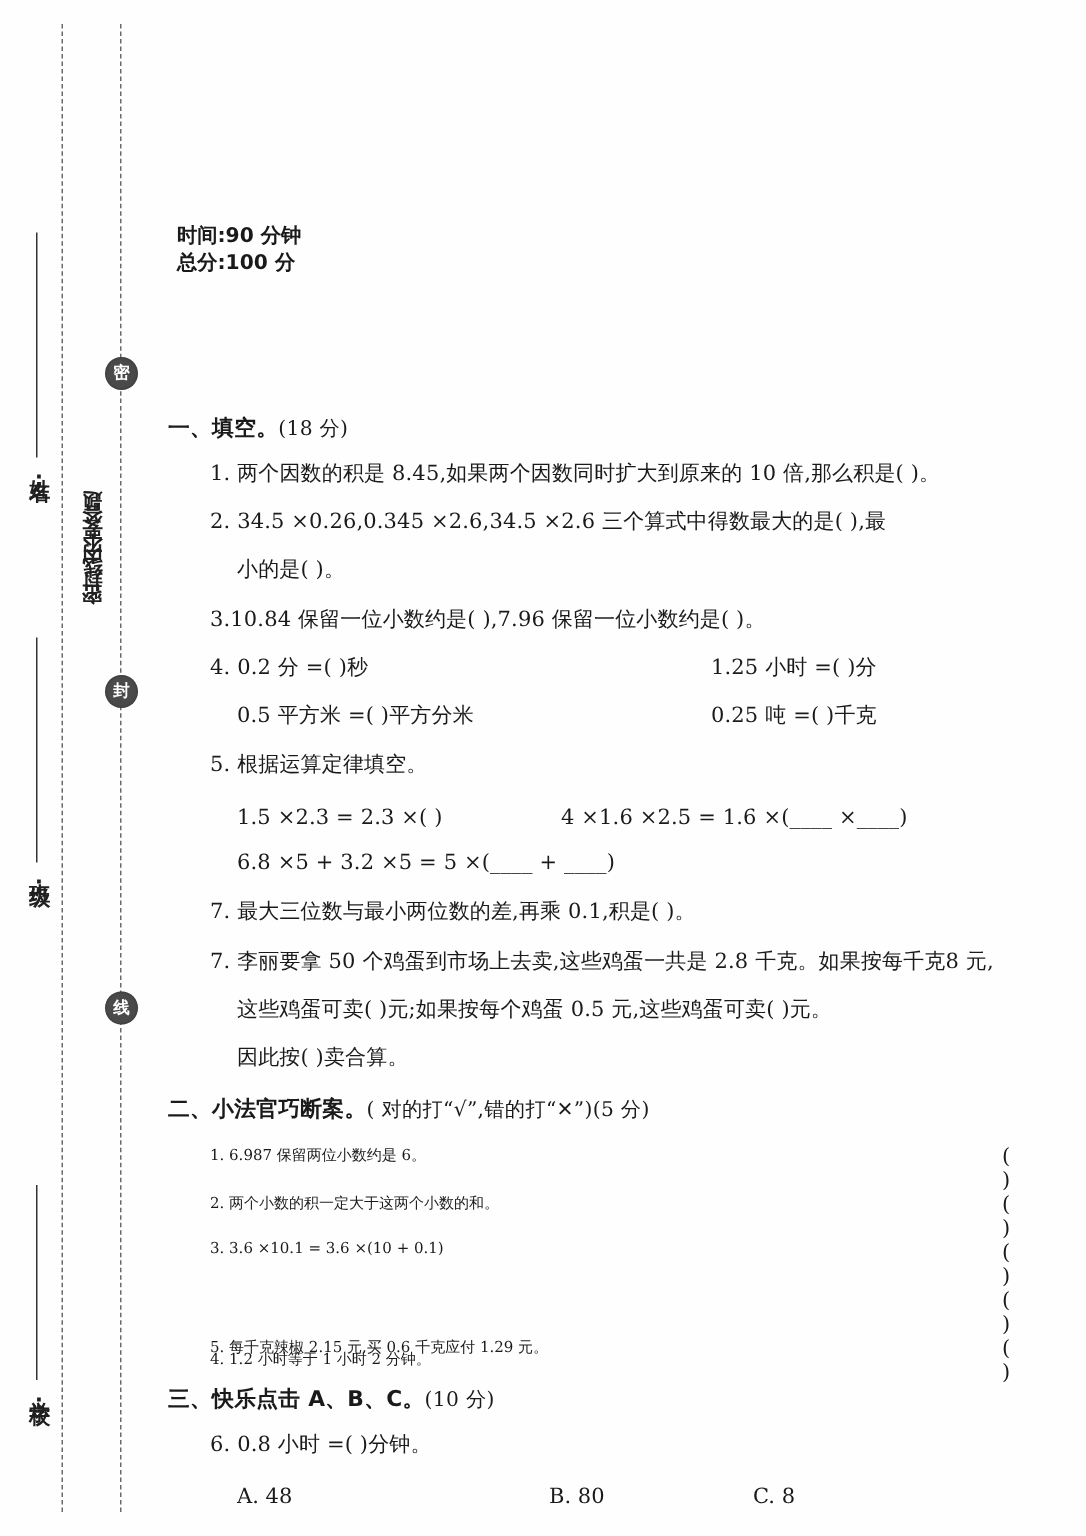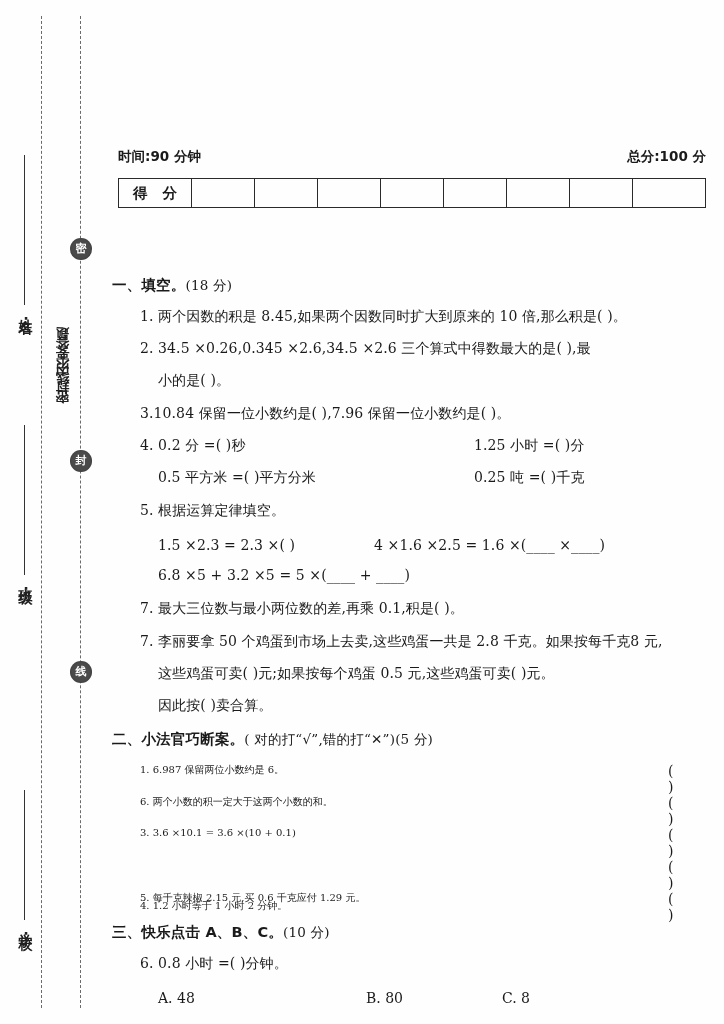--- a/index.html
+++ b/index.html
@@ -75,20 +75,21 @@
   .meta-row {
     position: absolute;
     top: 148px;
     left: 6px;
     right: 6px;
     display: flex;
     justify-content: space-between;
     font-size: 13.5px;
     font-weight: 700;
     font-family: "DejaVu Sans", "Liberation Sans", sans-serif;
+    flex-direction: column;
   }
 
   table.score-table {
     position: absolute;
     top: 178px;
     left: 6px;
     border-collapse: collapse;
     width: 588px;
     table-layout: fixed;
   }
@@ -178,31 +179,20 @@
 
   <div id="content">
 
     <div class="meta-row">
       <span>时间:90 分钟</span>
       <span>总分:100 分</span>
     </div>
 
     <table class="score-table">
       <tbody>
-      <tr>
-        <td class="hdr">得  分</td>
-        <td></td>
-        <td></td>
-        <td></td>
-        <td></td>
-        <td></td>
-        <td></td>
-        <td></td>
-        <td class="hdr"></td>
-      </tr>
     </tbody>
       </table>
 
     <div class="sec" style="top:0;">
       <div class="sec-title" style="position:absolute; left:0px; top:276px;">
         <span>一、填空。</span><span class="pts">(18 分)</span>
       </div>
 
       <div class="q ind" style="top:309px;">1. 两个因数的积是 8.45,如果两个因数同时扩大到原来的 10 倍,那么积是(      )。</div>
       <div class="q ind" style="top:341px;">2. 34.5 ×0.26,0.345 ×2.6,34.5 ×2.6 三个算式中得数最大的是(            ),最</div>
@@ -226,21 +216,21 @@
     </div>
 
     <div class="sec" style="top:0;">
       <div class="sec-title" style="position:absolute; left:0px; top:730px;">
         <span>二、小法官巧断案。</span><span class="pts">( 对的打“√”,错的打“✕”)(5 分)</span>
       </div>
 
       <div class="tf" style="top:763px; left:28px;">1. 6.987 保留两位小数约是 6。</div>
       <div class="paren-right" style="top:763px;">(      )</div>
 
-      <div class="tf" style="top:795px; left:28px;">6. 两个小数的积一定大于这两个小数的和。</div>
+      <div class="tf" style="top:795px; left:28px;">2. 两个小数的积一定大于这两个小数的和。</div>
       <div class="paren-right" style="top:795px;">(      )</div>
 
       <div class="tf" style="top:827px; left:28px;">3. 3.6 ×10.1 = 3.6 ×(10 + 0.1)</div>
       <div class="paren-right" style="top:827px;">(      )</div>
 
       <div class="tf" style="top:859px; left:28px;margin-top:40px;">4. 1.2 小时等于 1 小时 2 分钟。</div>
       <div class="paren-right" style="top:859px;">(      )</div>
 
       <div class="tf" style="top:891px; left:28px;">5. 每千克辣椒 2.15 元,买 0.6 千克应付 1.29 元。</div>
       <div class="paren-right" style="top:891px;">(      )</div>

